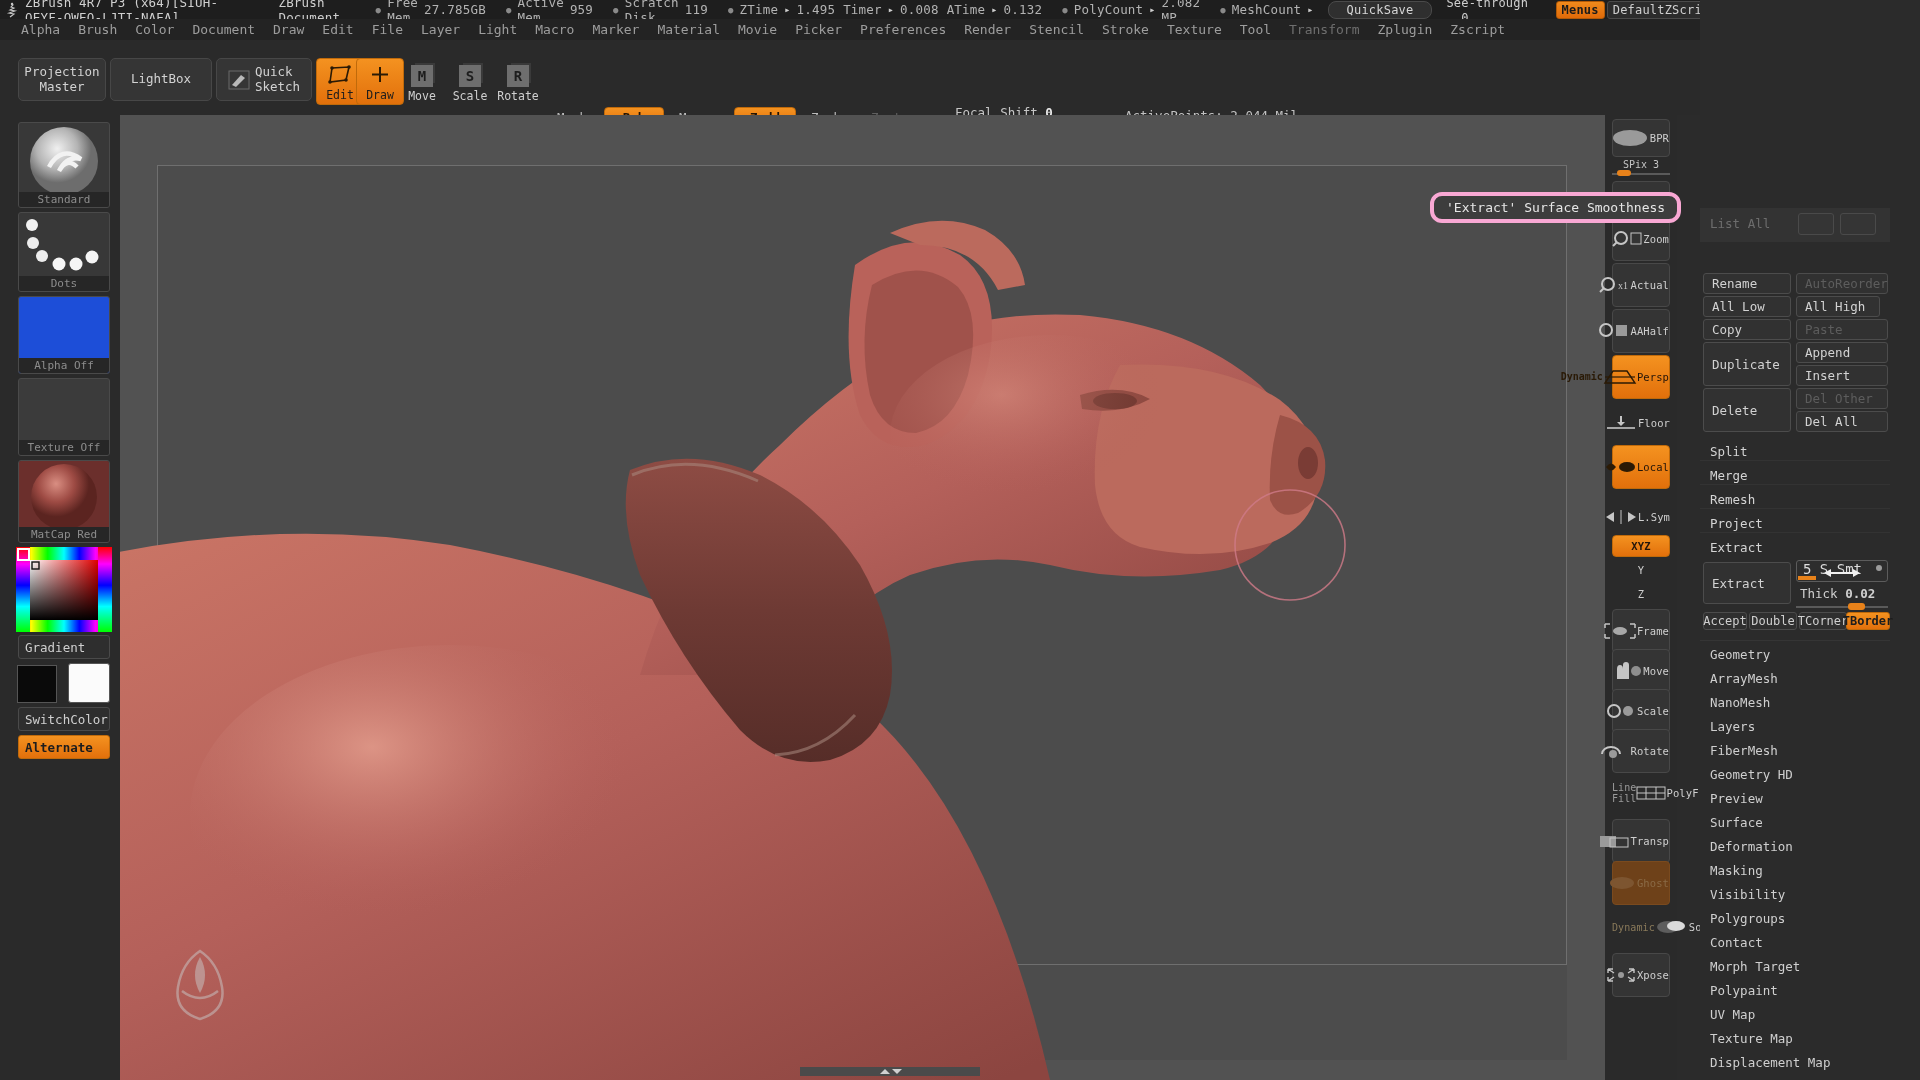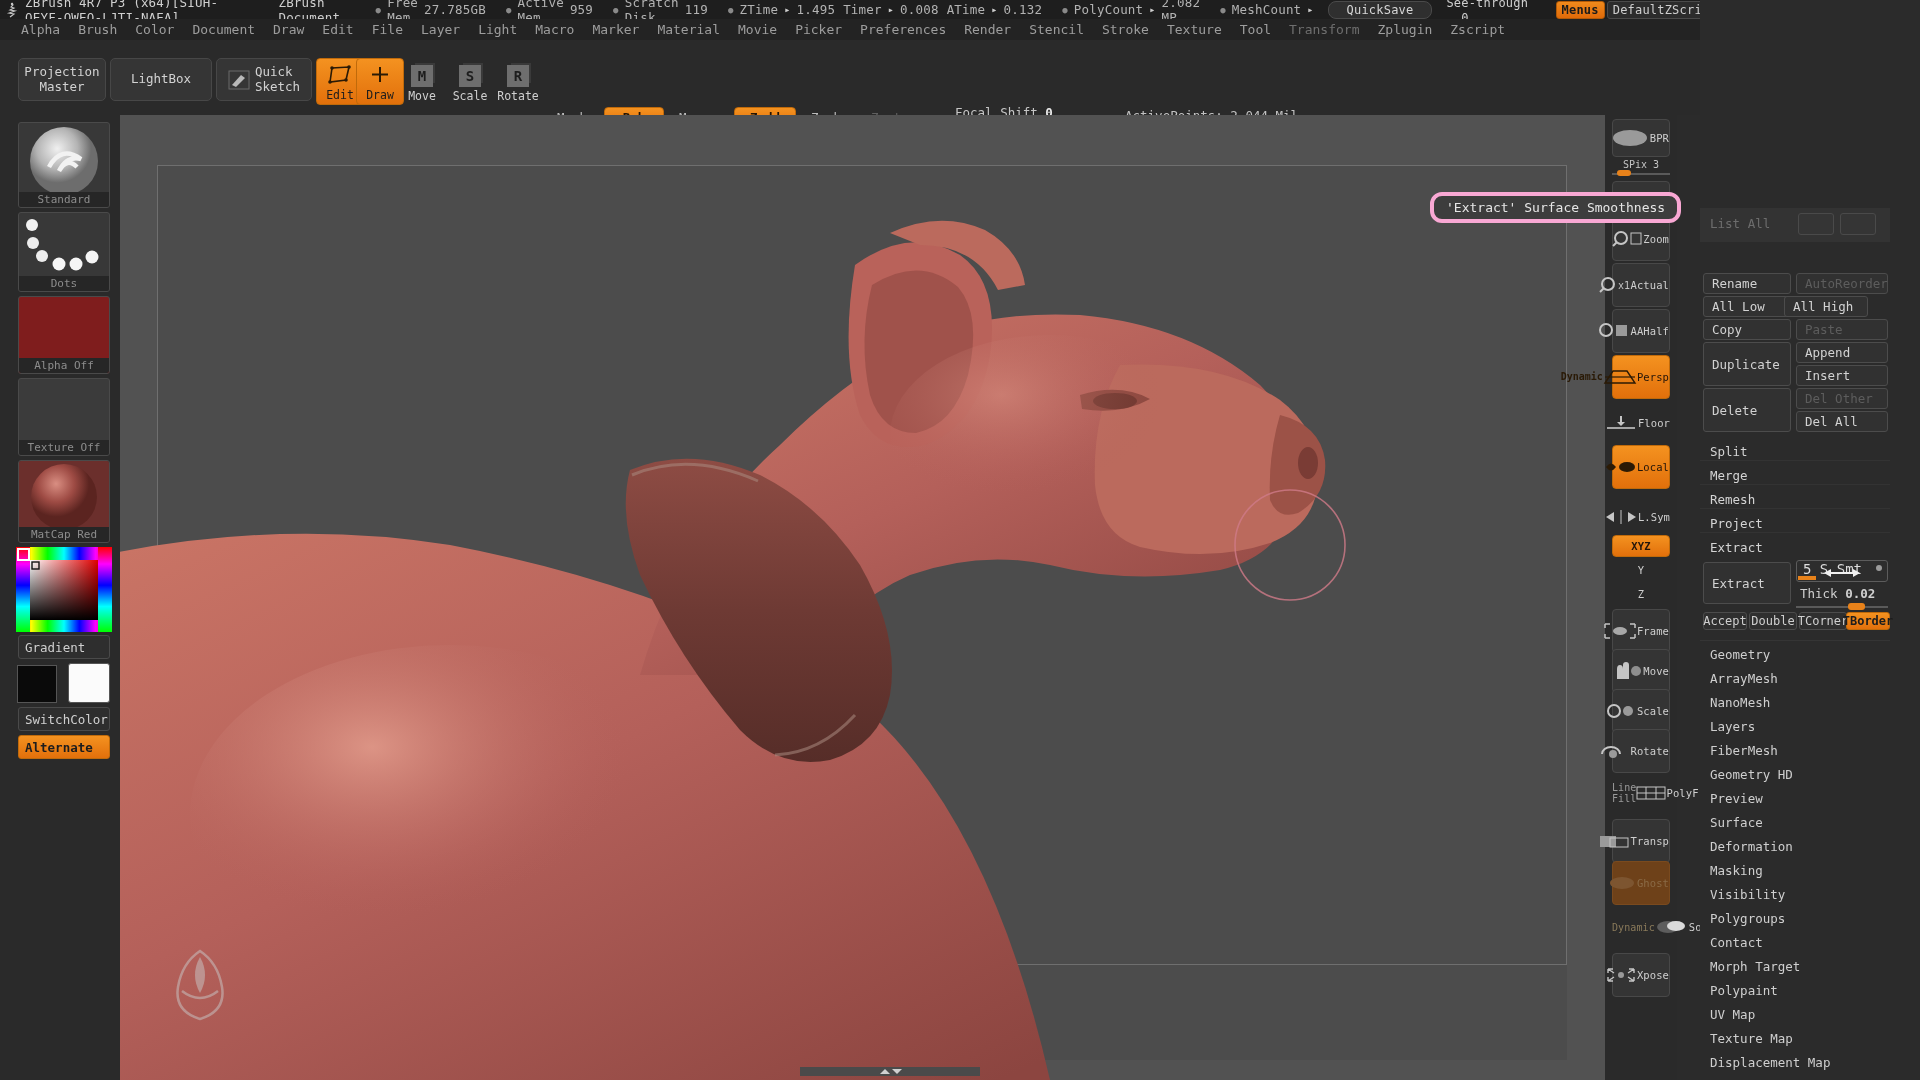--- a/index.html
+++ b/index.html
@@ -95,21 +95,21 @@
 
   
   #rightshelf { position:absolute; left:1605px; top:115px; width:72px; height:965px;
      background:#2a2a2a; }
   .vbtn { position:absolute; left:7px; width:58px; height:44px; border-radius:4px;
      display:flex; flex-direction:row; align-items:center; justify-content:flex-end;
      padding-bottom:1px; font-size:11px; color:#cfcfcf; }
   .vbtn.frame { background:#343434; border:1px solid #484848; }
   .vbtn.on { background:linear-gradient(#f49220,#e2700b); border:1px solid #c06a0a; color:#22150a; }
   .vbtn.plain { background:transparent; }
-  .vbtn .vi { flex:1; display:flex; align-items:center; justify-content:center; }
+  .vbtn .vi { flex:1; display:flex; align-items:center; justify-content:center;font-family:Liberation Serif, serif; }
   .vcap { font-size:10.5px; letter-spacing:.1px; }
   .vtop { position:absolute; left:7px; font-size:10px; color:#c5c5c5; text-align:center; width:58px; }
 
   
   #rightpanel { position:absolute; left:1700px; top:0; width:220px; height:1080px; background:#2b2b2b; }
   #subtoolstrip { position:absolute; left:0; top:20px; width:190px; height:190px;
      background:#3a2a22; border:1px solid #5a4034; }
   .subrow { position:absolute; left:4px; width:180px; height:42px; background:#3a2b22;
      border-bottom:1px solid #4a382e; color:#6d5a4d; font-size:12px;
      display:flex; align-items:center; padding-left:22px; }
@@ -363,21 +363,21 @@
       <circle cx="13" cy="12" r="6" fill="#f2f2f2"></circle>
         <circle cx="14" cy="30" r="6" fill="#ededed"></circle>
       <circle cx="23" cy="43" r="6" fill="#ededed"></circle>
         <circle cx="40" cy="51" r="6.5" fill="#f5f5f5"></circle>
       <circle cx="57" cy="51" r="6.5" fill="#f5f5f5"></circle>
         <circle cx="73" cy="44" r="6.5" fill="#f5f5f5"></circle>
     </svg>
     <div class="cap">Dots</div>
   </div>
 
-  <div class="swatch" style="top:181px;height:78px;background:#7f1d1d;">
+  <div class="swatch" style="top:181px;height:78px;background:#1d4ed8;">
     <div class="cap">Alpha Off</div>
   </div>
 
   <div class="swatch" style="top:263px;height:78px;background:#3b3b3b;">
     <div class="cap">Texture Off</div>
   </div>
 
   <div class="swatch" style="top:345px;height:83px;">
     <svg width="90" height="83" viewBox="0 0 90 83">
       <rect width="90" height="83" fill="#6b2f2c"></rect>
@@ -697,21 +697,21 @@
 
   <div id="sublistbar">
     <span style="position:absolute;left:10px;top:8px;font-size:12.5px;color:#6d6d6d">List All</span>
     <span style="position:absolute;left:98px;top:5px;width:36px;height:22px;background:#353535;border:1px solid #4a4a4a;border-radius:3px"></span>
     <span style="position:absolute;left:140px;top:5px;width:36px;height:22px;background:#353535;border:1px solid #4a4a4a;border-radius:3px"></span>
   </div>
 
   <div class="pbtn" style="left:3px;top:273px;width:88px;height:21px;">Rename</div>
   <div class="pbtn dim" style="left:96px;top:273px;width:92px;height:21px;">AutoReorder</div>
   <div class="pbtn" style="left:3px;top:296px;width:88px;height:21px;">All Low</div>
-  <div class="pbtn" style="left:84px;top:296px;width:84px;height:21px;">All High</div>
+  <div class="pbtn" style="left:96px;top:296px;width:84px;height:21px;">All High</div>
   <div class="pbtn" style="left:3px;top:319px;width:88px;height:21px;">Copy</div>
   <div class="pbtn dim" style="left:96px;top:319px;width:92px;height:21px;">Paste</div>
   <div class="pbtn" style="left:3px;top:342px;width:88px;height:44px;">Duplicate</div>
   <div class="pbtn" style="left:96px;top:342px;width:92px;height:21px;">Append</div>
   <div class="pbtn" style="left:96px;top:365px;width:92px;height:21px;">Insert</div>
   <div class="pbtn" style="left:3px;top:388px;width:88px;height:44px;">Delete</div>
   <div class="pbtn dim" style="left:96px;top:388px;width:92px;height:21px;">Del Other</div>
   <div class="pbtn" style="left:96px;top:411px;width:92px;height:21px;">Del All</div>
 
   <div class="prow" style="top:442px;">Split</div>

